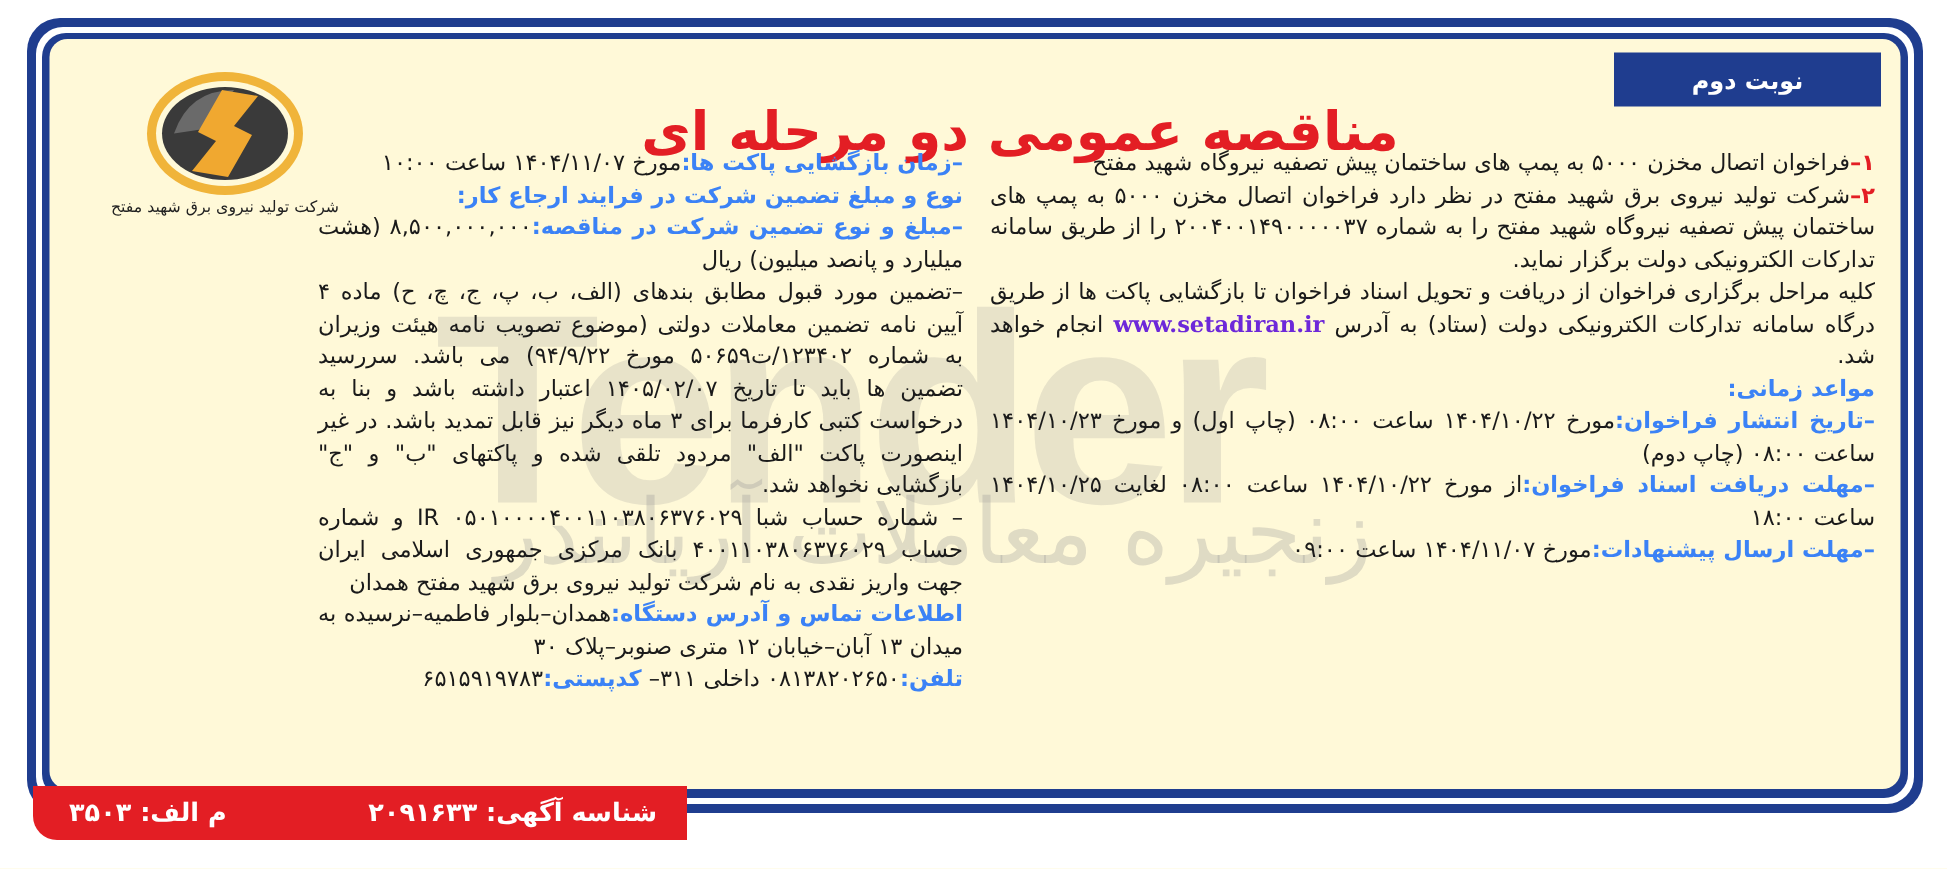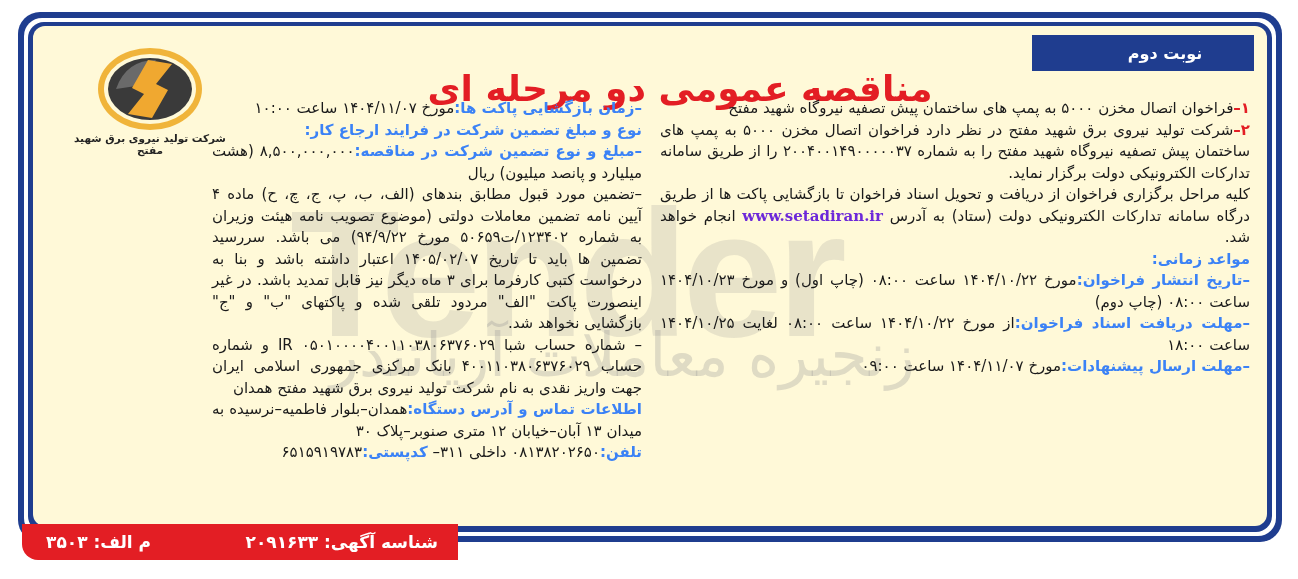--- a/index.html
+++ b/index.html
@@ -4,25 +4,25 @@
 <style>
   html, body { margin:0; padding:0; }
   body { width:1298px; height:579px; background:#ffffff; position:relative; overflow:hidden;
          font-family:"DejaVu Sans", sans-serif; }
   .frame-outer { position:absolute; left:18px; top:12px; width:1264px; height:530px;
          background:#1f3d8f; border-radius:22px 22px 22px 22px; }
   .frame-mid { position:absolute; left:24px; top:18px; width:1252px; height:518px; background:#ffffff; border-radius:18px; }
   .frame-inner { position:absolute; left:28px; top:22px; width:1244px; height:510px; background:#1f3d8f; border-radius:16px; }
   .paper { position:absolute; left:33px; top:26px; width:1234px; height:500px; background:#fff9d8; border-radius:12px; }
   .badge { position:absolute; right:44px; top:35px; width:178px; height:36px; background:#1f3d8f;
-           color:#fff; font-weight:bold; font-size:16px; display:flex; align-items:center; justify-content:center; direction:rtl;padding-left:44px; }
+           color:#fff; font-weight:bold; font-size:16px; display:flex; align-items:center; justify-content:center; direction:rtl; }
   .title { position:absolute; left:380px; top:34px; width:600px; text-align:center; color:#e31e24;
            font-weight:bold; font-size:36px; direction:rtl; letter-spacing:-1px;margin-top:34px; }
   .logo { position:absolute; left:96px; top:46px; width:108px; height:86px; }
-  .logo-caption { position:absolute; left:60px; top:132px; width:180px; text-align:center; font-size:10.5px; color:#222; direction:rtl; font-weight:bold; }
+  .logo-caption { position:absolute; left:60px; top:132px; width:180px; text-align:center; font-size:10.5px; color:#222; direction:rtl; font-weight:normal; }
   .col { position:absolute; direction:rtl; text-align:justify; color:#1a1a1a; font-size:15px; line-height:21.5px; }
   .col-right { right:48px; top:98px; width:590px; }
   .col-left { right:656px; top:98px; width:430px; }
   .lbl { color:#3b82f6; font-weight:bold; }
   .num { color:#e31e24; font-weight:bold; }
   .url { color:#6d28d9; font-weight:bold; font-family:"DejaVu Serif", serif; direction:ltr; unicode-bidi:embed; }
   p { margin:0; }
   .center { text-align:right; }
   .footer { position:absolute; left:22px; top:524px; width:436px; height:36px; background:#e31e24; color:#fff;
             font-weight:bold; font-size:17px; display:flex; align-items:center; justify-content:space-between; direction:rtl;

